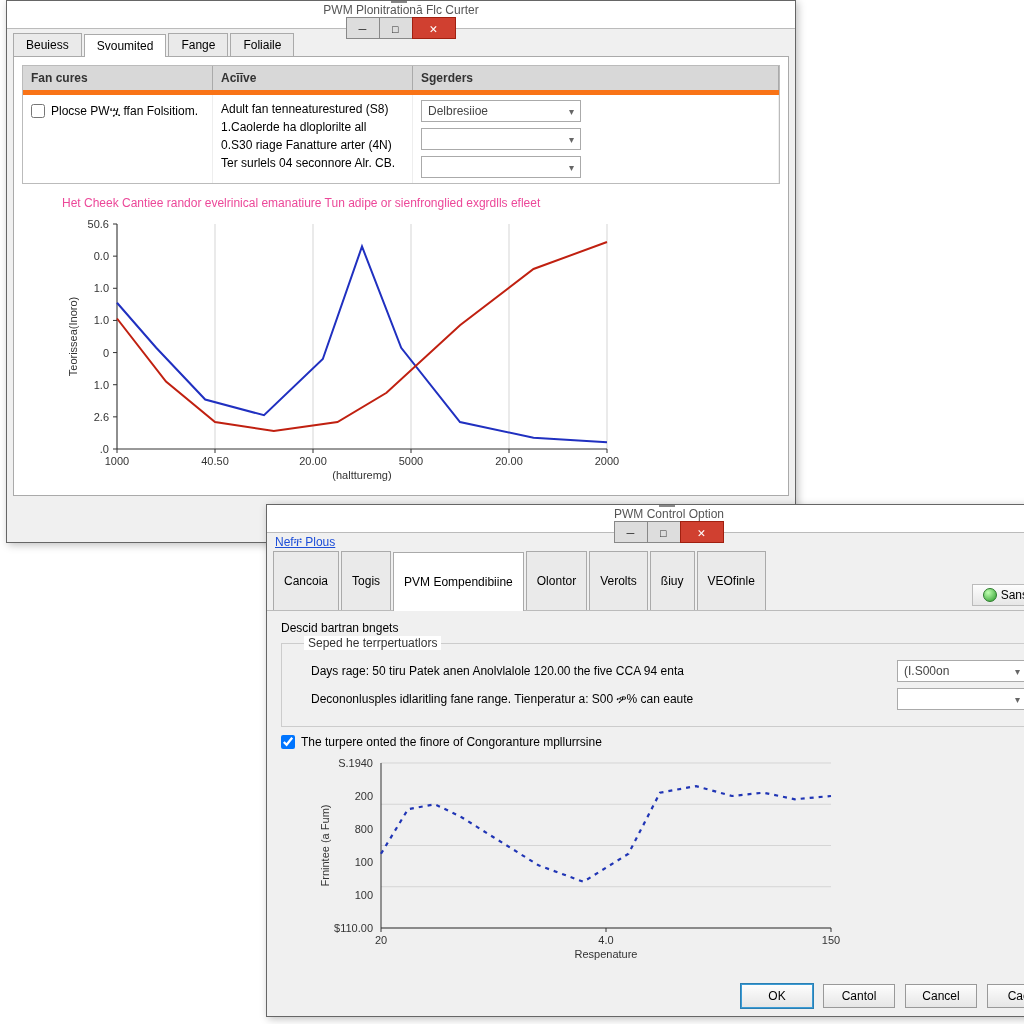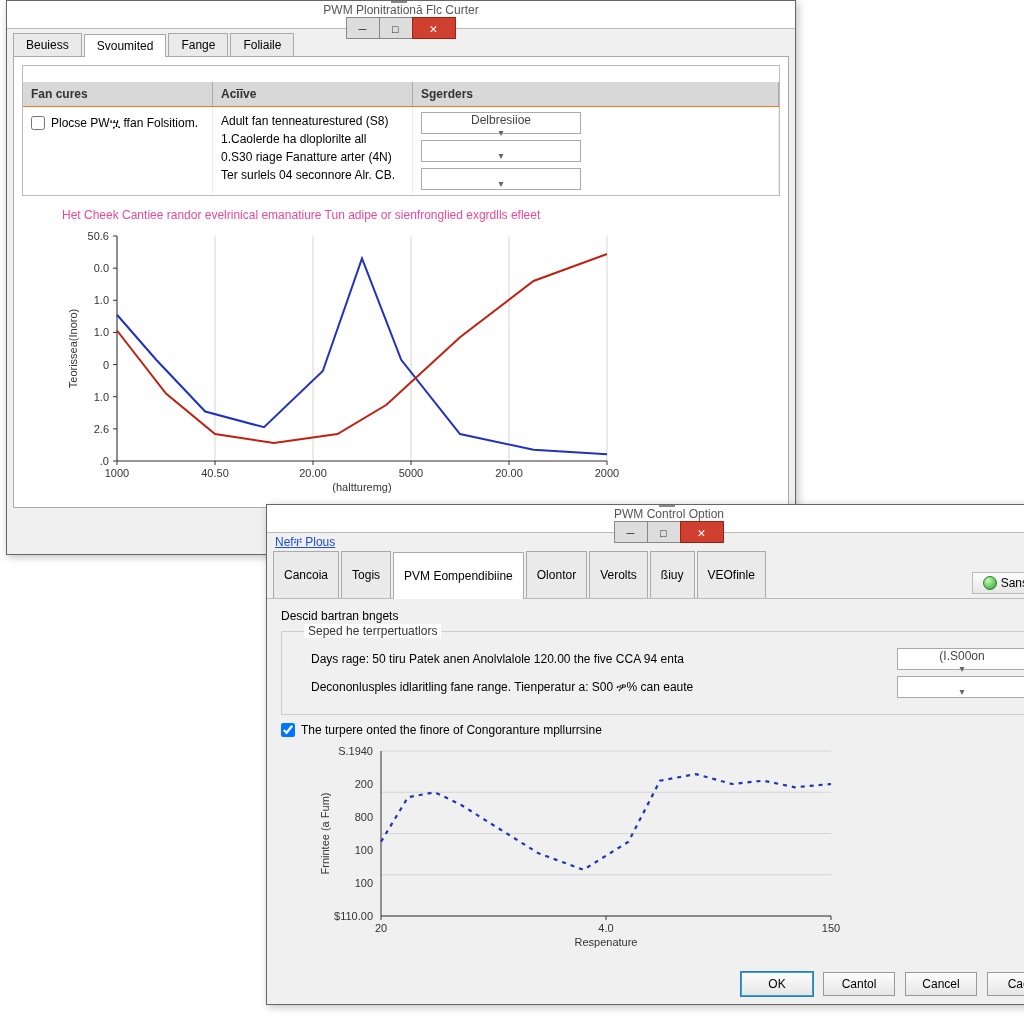--- a/index.html
+++ b/index.html
@@ -12,42 +12,42 @@
   .winbtns { display: flex; }
   .winbtn { width: 34px; height: 22px; border: 1px solid #888; background:#ddd; margin-left:-1px; display:flex; align-items:center; justify-content:center; font-family: monospace; font-size:13px; color:#333; }
   .winbtn.close { background:#d04030; color:#fff; border-color:#a02010; width:44px; }
 
   .tabs { display:flex; padding: 4px 6px 0 6px; }
   .tab { padding: 4px 12px; border:1px solid #aaa; border-bottom:none; background:#eaeaea; margin-right:2px; cursor:pointer; }
   .tab.active { background:#fff; position:relative; top:1px; }
   .tabpanel { background:#fff; border:1px solid #aaa; margin:0 6px 6px 6px; padding:8px; }
 
   .grid { border:1px solid #bbb; }
-  .grid-header { display:flex; background:#d8d8d8; border-bottom:1px solid #f97316;margin-top:16px; }
+  .grid-header { display:flex; background:#d8d8d8; border-bottom:5px solid #f97316; }
   .grid-header > div { padding:5px 8px; border-right:1px solid #aaa; font-weight:600; color:#333; }
   .grid-row { display:flex; }
   .grid-row > div { padding:5px 8px; border-right:1px solid #eee; }
   .col-a { width:190px; flex:0 0 190px; }
   .col-b { width:200px; flex:0 0 200px; }
   .col-c { flex:1; }
 
-  .combo { display:inline-flex; align-items:center; justify-content:space-between; width:160px; height:22px; border:1px solid #aaa; background:#fff; padding:0 6px; color:#444;flex-direction:column; }
+  .combo { display:inline-flex; align-items:center; justify-content:space-between; width:160px; height:22px; border:1px solid #aaa; background:#fff; padding:0 6px; color:#444; }
   .combo .caret { font-size:10px; color:#666; }
 
   .chart-caption { margin:12px 0 4px 40px; color:#ec4899; }
   .chart-box { margin-left:40px; }
 
   .btnrow { display:flex; justify-content:flex-end; gap:10px; padding:8px 12px; }
   .btn { min-width:72px; height:24px; border:1px solid #999; background:linear-gradient(#fdfdfd,#e6e6e6); padding:0 14px; cursor:pointer; }
   .btn.primary { border:1px solid #3b9bd4; outline:1px solid #2a7fb3; }
 
   
   .menubar { padding:2px 8px; color:#1d4ed8;text-decoration:underline; }
   .tabs2 { display:flex; padding:0 6px; border-bottom:1px solid #bbb; align-items:flex-end; }
-  .tabs2 .tab { padding:16px 10px; }
+  .tabs2 .tab { padding:22px 10px; }
   .tabs2 .spacer { flex:1; }
   .toolbtn { display:flex; align-items:center; gap:4px; padding:3px 10px; border:1px solid #bbb; background:linear-gradient(#fdfdfd,#e6e6e6); margin:2px 4px 4px 0; cursor:pointer; }
   .ball { width:14px;height:14px;border-radius:50%; background:radial-gradient(circle at 35% 30%, #bfffb0, #2a9a2a); border:1px solid #2a7a2a; display:inline-block; }
 
   .body2 { display:flex; }
   .sidepane { width:140px; border-right:1px solid #ccc; background:#f6f6f6; padding:6px 0; display:flex; flex-direction:column; }
   .side-item { padding:6px 10px; white-space:nowrap; overflow:hidden; text-overflow:ellipsis; cursor:pointer; }
   .side-item.active { background:#e4e4e4; }
   .side-footer { margin-top:auto; padding:8px 10px; border-top:1px solid #ddd; display:flex; align-items:center; gap:6px; }
   .ball.gray { background:radial-gradient(circle at 35% 30%, #eee, #bbb); border-color:#999; }

